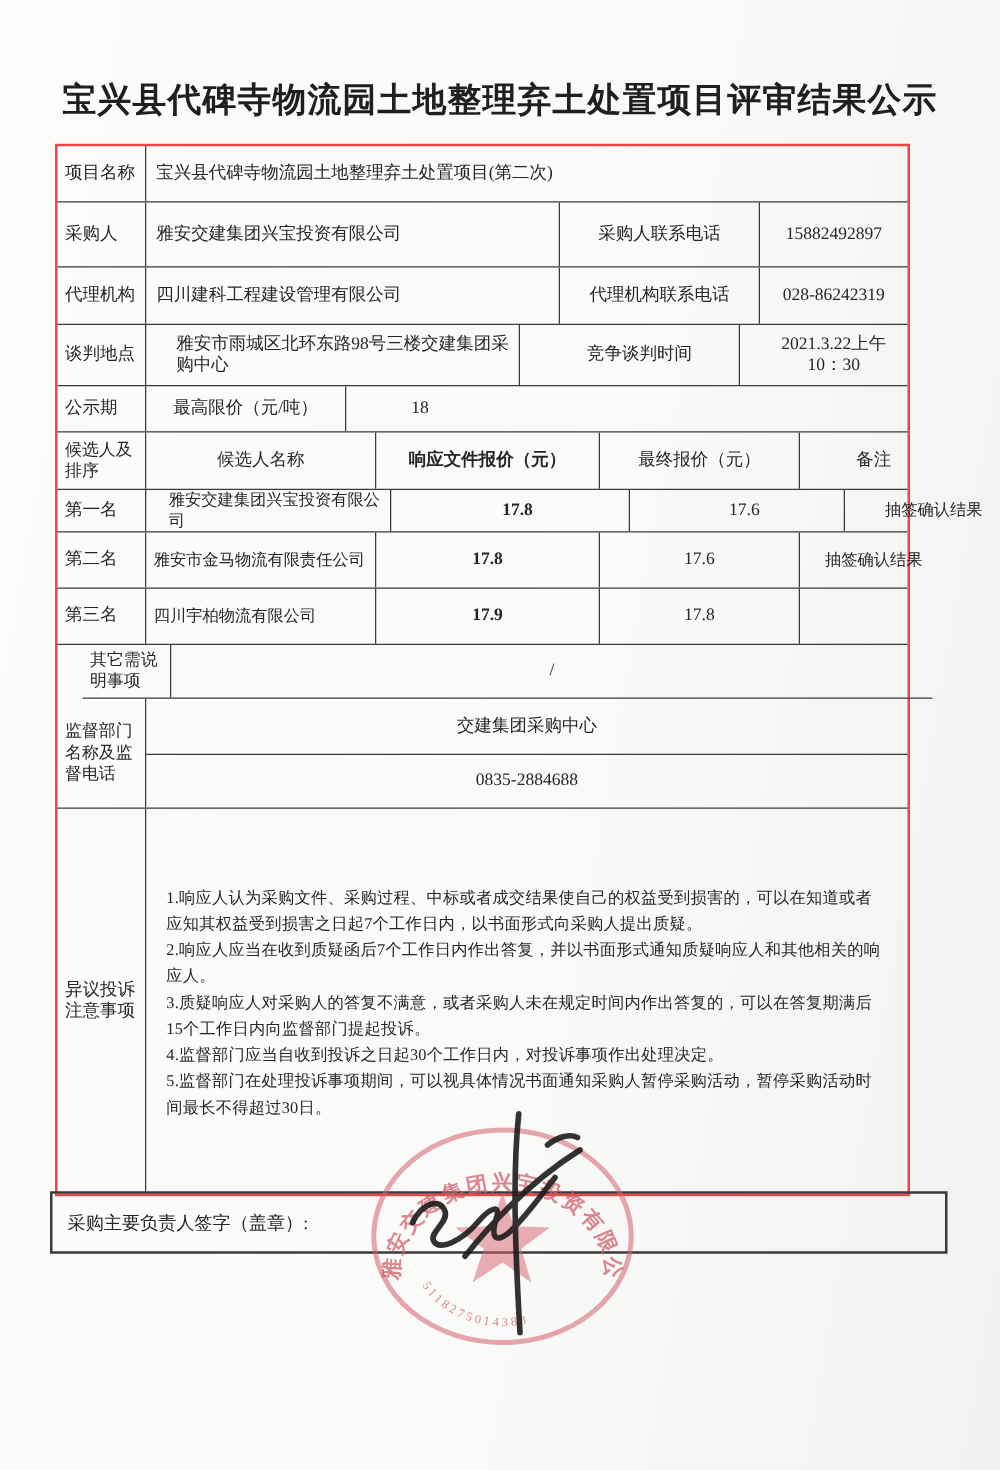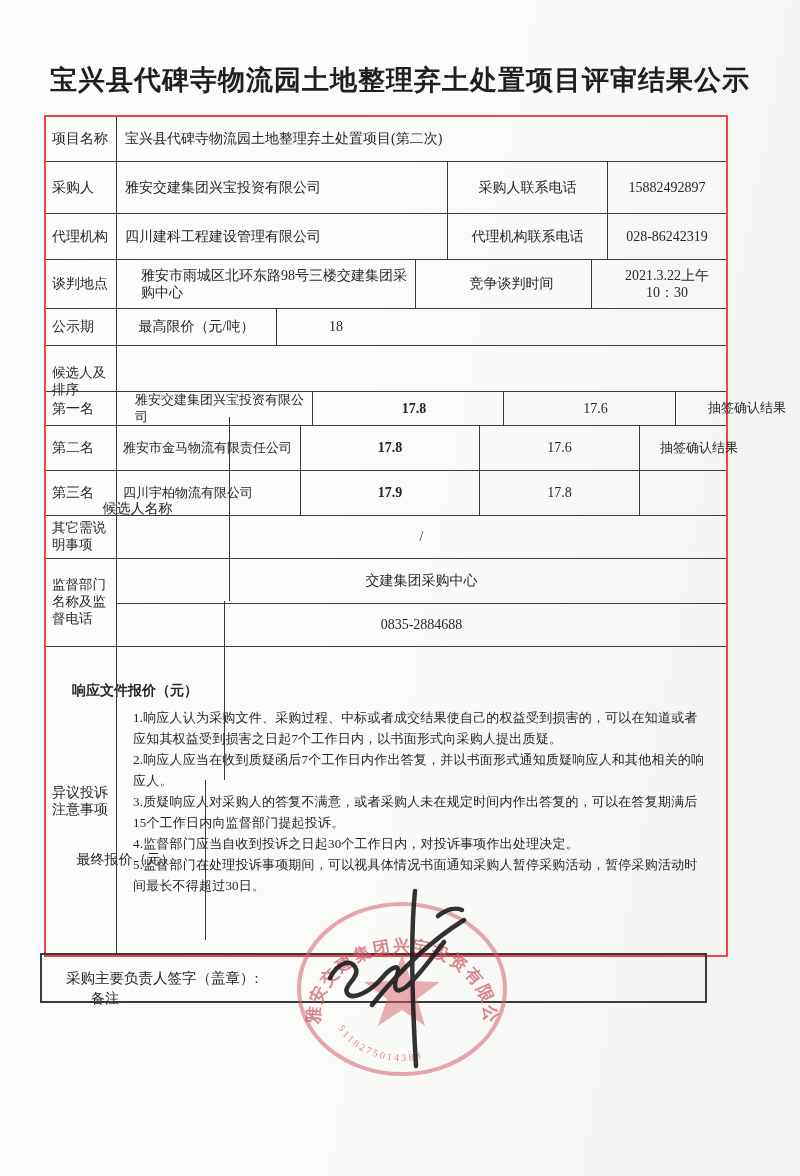--- a/index.html
+++ b/index.html
@@ -26,33 +26,33 @@
   .lab { width:71px; flex:0 0 71px; padding:2px 4px 2px 6px; }
   .val { flex:1 1 auto; padding:2px 8px; }
   .lab2 { width:160px; flex:0 0 160px; justify-content:center; text-align:center; padding:2px 4px; }
   .val2 { width:118px; flex:0 0 118px; justify-content:center; text-align:center; padding:2px 6px; }
   .c-name { width:184px; flex:0 0 184px; padding:2px 6px; font-size:13px; }
   .c-bid  { width:179px; flex:0 0 179px; justify-content:center; text-align:left;font-weight:bold; }
   .c-fin  { width:160px; flex:0 0 160px; justify-content:center; text-align:center; }
   .c-rmk  { width:118px; flex:0 0 118px; justify-content:center; text-align:center; font-size:13px; }
   .center { justify-content:center; text-align:center; }
   .h-r1 { height:45px; } .h-r2 { height:52px; } .h-r3 { height:46px; }
-  .h-r4 { height:49px;gap:16px; } .h-r5 { height:37px; } .h-r6 { height:46px;flex-direction:column; }
+  .h-r4 { height:49px;gap:16px; } .h-r5 { height:37px; } .h-r6 { height:46px; }
   .h-r7 { height:34px;gap:12px; } .h-r8 { height:45px; } .h-r9 { height:45px; }
-  .h-r10 { height:43px; } .h-r11 { height:88px; } .h-r12 { height:308px; border-bottom:none; }
+  .h-r10 { height:43px;margin-left:20px; } .h-r11 { height:88px; } .h-r12 { height:308px; border-bottom:none; }
   .sup-col { flex:1 1 auto; display:flex; flex-direction:column; }
   .sup-cell { flex:1 1 auto; display:flex; align-items:center; justify-content:center; font-size:14px; }
   .sup-cell.first { border-bottom:1.5px solid #3a3a3a; }
   .obj-text { align-items:center; }
   .obj-inner { width:100%; padding:0 10px 0 8px; }
   .obj-item { font-size:13px; line-height:21px; letter-spacing:0.2px; text-align:left; }
   .sig-row {
-    position:absolute; left:40px; top:953px; width:667px; height:50px;
+    position:absolute; left:40px; top:953px; width:718px; height:50px;
     border:2px solid #3a3a3a; display:flex; align-items:center;
-    padding-left:24px; font-size:14.5px;
+    padding-left:12px; font-size:14.5px;
   }
   .stamp { position:absolute; left:292px; top:897px; width:220px; height:185px; pointer-events:none; }
   .signature { position:absolute; left:318px; top:883px; width:165px; height:200px; pointer-events:none; }
   .small-lab { font-size:13.5px; }
 </style>
 </head>
 <body>
 
 <div class="title">宝兴县代碑寺物流园土地整理弃土处置项目评审结果公示</div>
 

